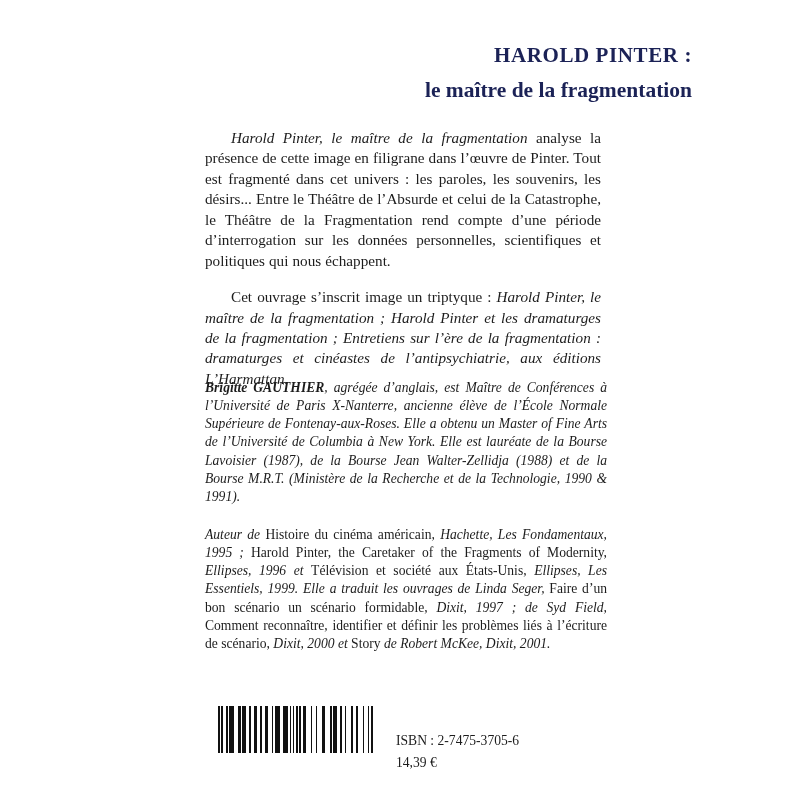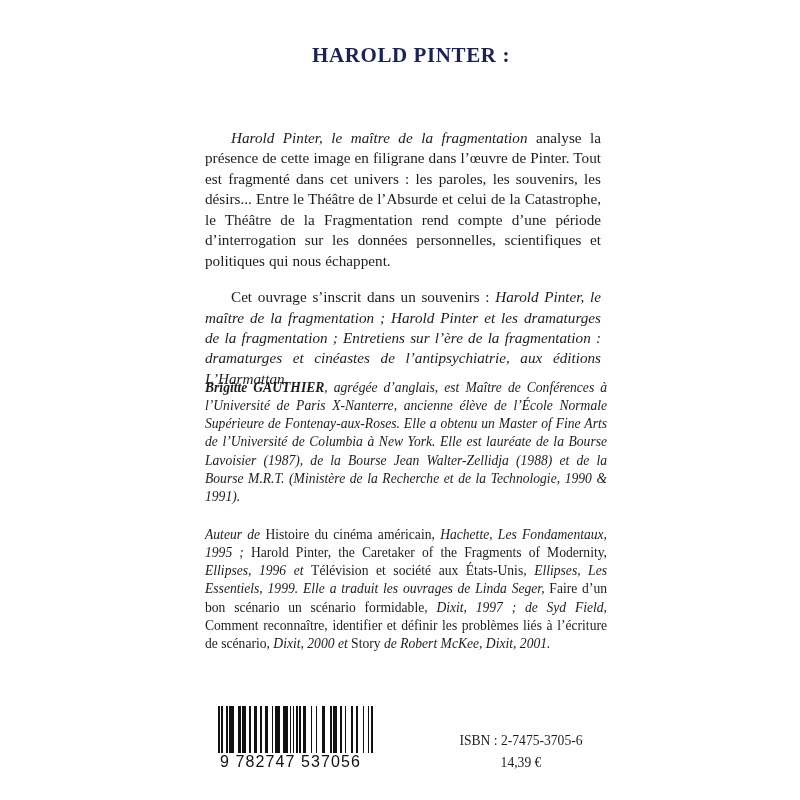--- a/index.html
+++ b/index.html
@@ -20,24 +20,24 @@
     position: absolute;
     left: 0; top: 0;
     width: 800px;
     height: 800px;
     background: #ffffff;
   }
 
   
   .title-block {
     position: absolute;
-    left: 111px;
+    left: 92px;
     top: 42px;
     width: 600px;
-    text-align: center;
+    text-align: right;
   }
   .title-line1 {
     font-size: 21px;
     font-weight: bold;
     letter-spacing: 0.6px;
     color: #1b2256;
     line-height: 1.25;
     white-space: nowrap;
   }
   .title-line2 {
@@ -109,43 +109,44 @@
     position: relative;
     z-index: 2;
     background: #fff;
     display: inline-block;
     white-space: nowrap;
   }
 
   
   .isbn-block {
     position: absolute;
-    left: 426px;
+    left: 396px;
     top: 730px;
     width: 190px;
-    text-align: center;
+    text-align: left;
     font-size: 13.6px;
     line-height: 1.62;
     color: #1c1c1c;
   }
   .isbn-line { white-space: nowrap; }
   .price-line { white-space: nowrap; }
 </style>
 </head>
 <body>
 
 <div id="page">
 
   <div class="title-block">
     <div class="title-line1">HAROLD PINTER :</div>
+    <div class="title-line2">le maître de la fragmentation</div>
   </div>
 
   <div class="blurb">
     <p class="p1"><i>Harold Pinter, le maître de la fragmentation</i><span> analyse la présence de cette image en filigrane dans l’œuvre de Pinter. Tout est fragmenté dans cet univers : les paroles, les souvenirs, les désirs... Entre le Théâtre de l’Absurde et celui de la Catastrophe, le Théâtre de la Fragmentation rend compte d’une période d’interrogation sur les données personnelles, scientifiques et politiques qui nous échappent.</span></p>
-    <p class="p2"><span>Cet ouvrage s’inscrit dans un souvenirs : </span><i>Harold Pinter, le maître de la fragmentation ; Harold Pinter et les dramaturges de la fragmentation ; Entretiens sur l’ère de la fragmentation : dramaturges et cinéastes de l’antipsychiatrie, aux éditions L’Harmattan.</i></p>
+    <p class="p2"><span>Cet ouvrage s’inscrit image un triptyque : </span><i>Harold Pinter, le maître de la fragmentation ; Harold Pinter et les dramaturges de la fragmentation ; Entretiens sur l’ère de la fragmentation : dramaturges et cinéastes de l’antipsychiatrie, aux éditions L’Harmattan.</i></p>
   </div>
 
   <div class="bio">
     <p class="bio1"><b>Brigitte GAUTHIER</b><span>, agrégée d’anglais, est Maître de Conférences à l’Université de Paris X-Nanterre, ancienne élève de l’École Normale Supérieure de Fontenay-aux-Roses. Elle a obtenu un Master of Fine Arts de l’Université de Columbia à New York. Elle est lauréate de la Bourse Lavoisier (1987), de la Bourse Jean Walter-Zellidja (1988) et de la Bourse M.R.T. (Ministère de la Recherche et de la Technologie, 1990 &amp; 1991).</span></p>
     <p class="bio2"><span>Auteur de </span><span class="rom">Histoire du cinéma américain</span><span>, Hachette, Les Fondamentaux, 1995 ; </span><span class="rom">Harold Pinter, the Caretaker of the Fragments of Modernity,</span><span> Ellipses, 1996 et </span><span class="rom">Télévision et société aux États-Unis,</span><span> Ellipses, Les Essentiels, 1999. Elle a traduit les ouvrages de Linda Seger, </span><span class="rom">Faire d’un bon scénario un scénario formidable,</span><span> Dixit, 1997 ; de Syd Field, </span><span class="rom">Comment reconnaître, identifier et définir les problèmes liés à l’écriture de scénario,</span><span> Dixit, 2000 et </span><span class="rom">Story</span><span> de Robert McKee, Dixit, 2001.</span></p>
   </div>
 
   <div class="barcode-area">
     <div class="bars" id="bars">
         <span style="width: 1.63158px; background: rgb(17, 17, 17);"></span>
@@ -201,21 +202,20 @@
         <span style="width: 1.63158px; background: rgb(17, 17, 17);"></span>
         <span style="width: 3.26316px; background: rgb(255, 255, 255);"></span>
         <span style="width: 1.63158px; background: rgb(17, 17, 17);"></span>
         <span style="width: 4.89474px; background: rgb(255, 255, 255);"></span>
         <span style="width: 1.63158px; background: rgb(17, 17, 17);"></span>
         <span style="width: 3.26316px; background: rgb(255, 255, 255);"></span>
         <span style="width: 1.63158px; background: rgb(17, 17, 17);"></span>
         <span style="width: 1.63158px; background: rgb(255, 255, 255);"></span>
         <span style="width: 1.63158px; background: rgb(17, 17, 17);"></span>
       </div>
-    <div class="barcode-digits">9 782747 537056</div>
   </div>
 
   <div class="isbn-block">
     <div class="isbn-line">ISBN : 2-7475-3705-6</div>
     <div class="price-line">14,39 €</div>
   </div>
 
 </div>
 
 </body></html>

